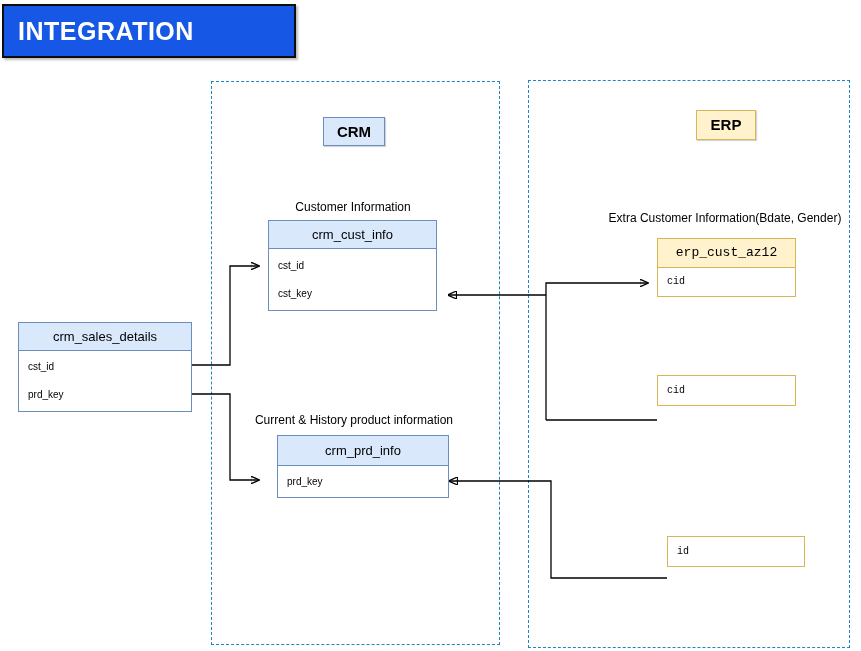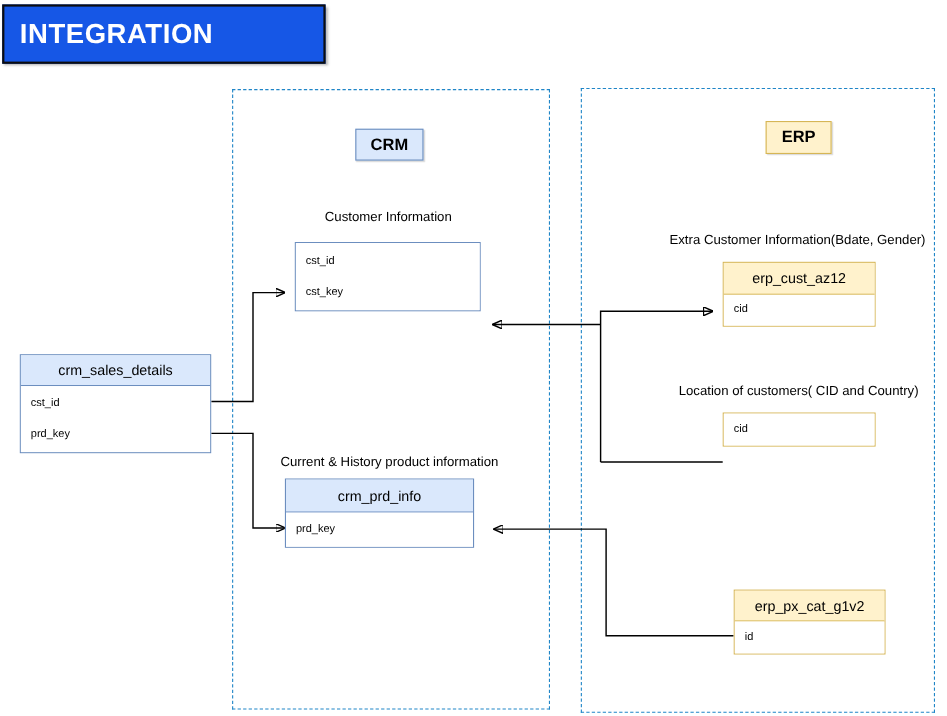--- a/index.html
+++ b/index.html
@@ -34,21 +34,21 @@
   }
   .group-label.crm{left:323px;top:117px;width:60px;height:27px;line-height:27px;
     background:var(--blue_fill);border:1.5px solid var(--blue_stroke);}
   .group-label.erp{left:696px;top:110px;width:58px;height:28px;line-height:28px;
     background:var(--yellow_fill);border:1.5px solid var(--yellow_stroke);}
   .caption{
     position:absolute;font-size:12px;text-align:center;white-space:pre-line;line-height:15px;
   }
   .entity{position:absolute;background:#ffffff;}
   .entity.blue{border:1px solid var(--blue_stroke);}
-  .entity.yellow{border:1px solid var(--yellow_stroke);}
+  .entity.yellow{border:1px solid var(--yellow_stroke);font-family:Liberation Mono, monospace;}
   .entity-header{
     text-align:center;font-size:13px;
   }
   .entity.blue .entity-header{background:var(--blue_fill);border-bottom:1px solid var(--blue_stroke);}
   .entity.yellow .entity-header{background:var(--yellow_fill);border-bottom:1px solid var(--yellow_stroke);}
   .entity-body{background:#ffffff;}
   .field{font-size:10px;padding-left:9px;}
   svg.connectors{position:absolute;left:0;top:0;pointer-events:none;}
   svg.connectors path{stroke:var(--connector);stroke-width:1.3;fill:none;}
 </style>
@@ -80,51 +80,50 @@
   <div class="group-label erp">ERP</div>
 
   <div class="entity blue" style="left:18px;top:322px;width:172px">
     <div class="entity-header" style="height:27px;line-height:27px">crm_sales_details</div>
     <div class="entity-body" style="height:60px">
       <div class="field" style="height:30px;line-height:32px">cst_id</div>
       <div class="field" style="height:30px;line-height:28px">prd_key</div>
     </div>
   </div>
 
-  <div class="caption" style="left:268px;top:190px;width:170px">Customer Information</div>
+  <div class="caption" style="left:268px;top:200px;width:170px">Customer Information</div>
   <div class="entity blue" style="left:268px;top:220px;width:167px">
+    <div class="entity-header" style="height:27px;line-height:27px">crm_cust_info</div>
     <div class="entity-body" style="height:61px">
       <div class="field" style="height:30px;line-height:33px">cst_id</div>
       <div class="field" style="height:30px;line-height:29px">cst_key</div>
     </div>
   </div>
 
   <div class="caption" style="left:244px;top:413px;width:220px">Current &amp; History product information</div>
-  <div class="entity blue" style="left:259px;top:435px;width:170px">
+  <div class="entity blue" style="left:277px;top:435px;width:170px">
     <div class="entity-header" style="height:29px;line-height:29px">crm_prd_info</div>
     <div class="entity-body" style="height:31px">
       <div class="field" style="height:31px;line-height:31px">prd_key</div>
     </div>
   </div>
 
   <div class="caption" style="left:605px;top:211px;width:240px">Extra Customer Information(Bdate, Gender)</div>
   <div class="entity yellow" style="left:657px;top:238px;width:137px">
     <div class="entity-header" style="height:28px;line-height:28px">erp_cust_az12</div>
     <div class="entity-body" style="height:28px">
       <div class="field" style="height:28px;line-height:28px">cid</div>
     </div>
   </div>
 
-  <div class="caption" style="left:606px;top:348px;width:240px">Location of customers( CID and Country)</div>
   <div class="entity yellow" style="left:657px;top:375px;width:137px">
     <div class="entity-body" style="height:29px">
       <div class="field" style="height:29px;line-height:29px">cid</div>
     </div>
   </div>
 
   <div class="entity yellow" style="left:667px;top:536px;width:136px">
-    <div class="entity-header" style="height:27px;line-height:27px">erp_px_cat_g1v2</div>
     <div class="entity-body" style="height:29px">
       <div class="field" style="height:29px;line-height:29px">id</div>
     </div>
   </div>
 
 </div>
 
 </body></html>

